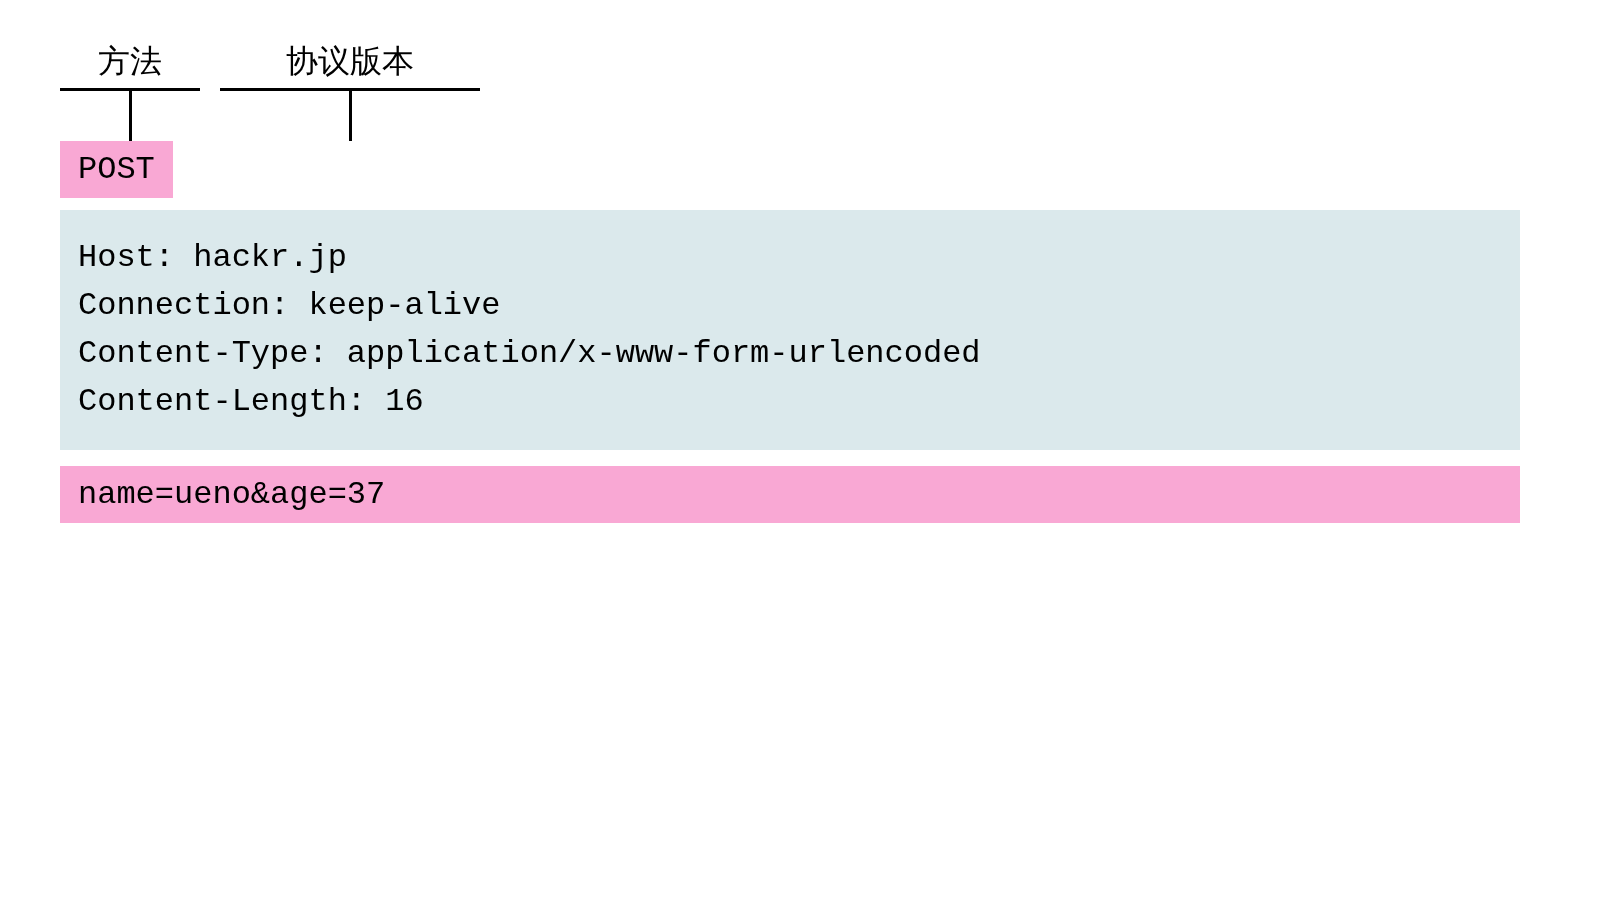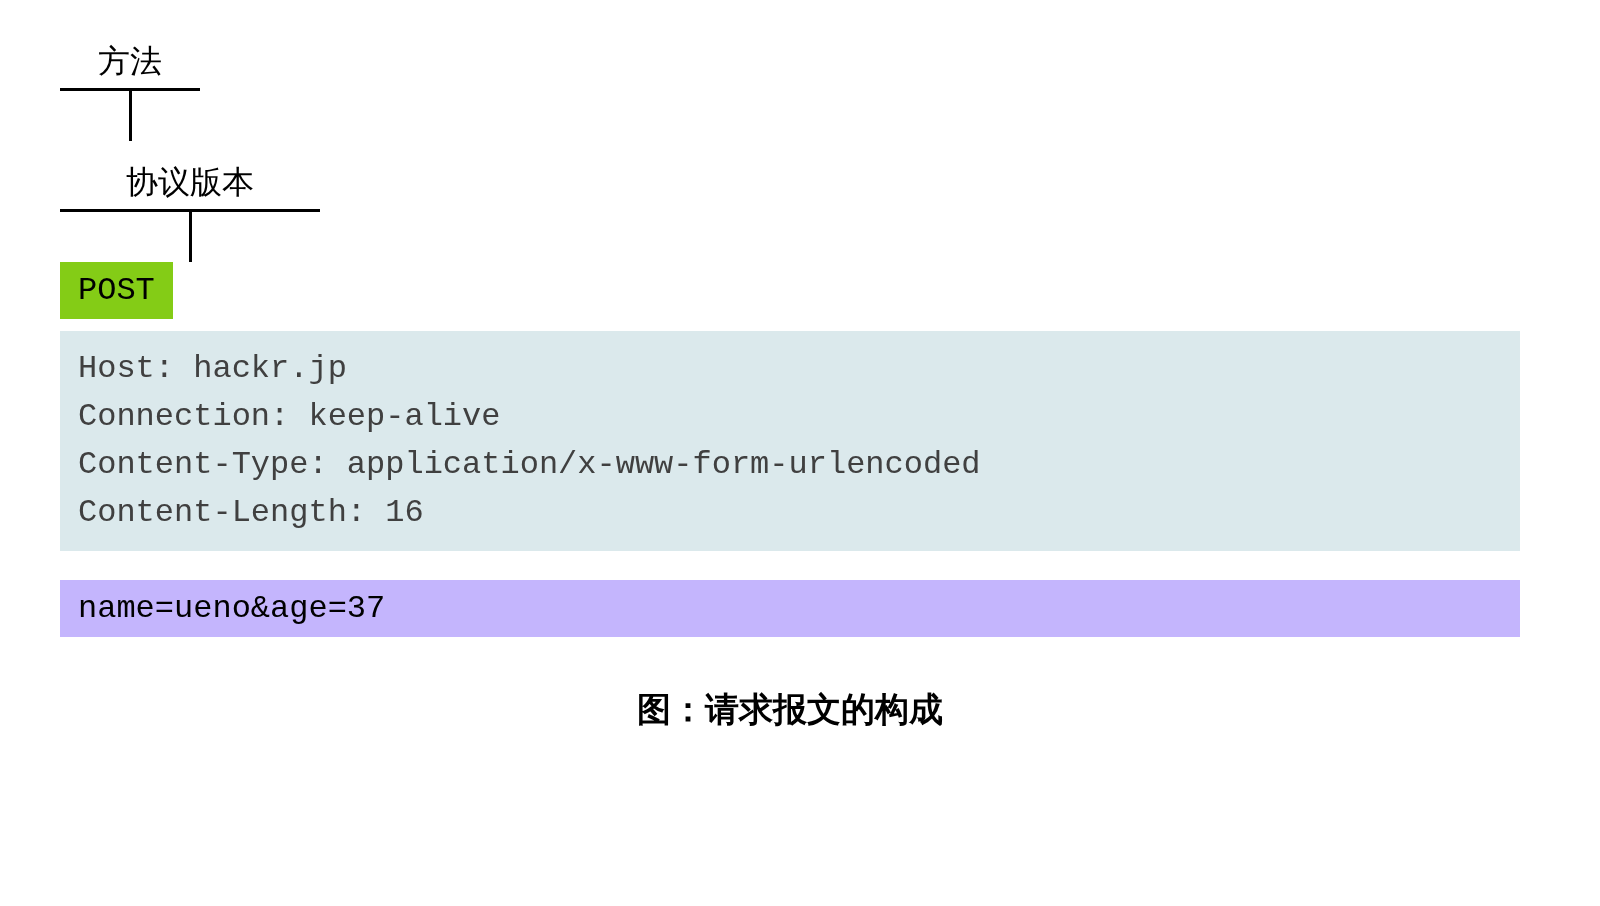--- a/index.html
+++ b/index.html
@@ -12,21 +12,20 @@
       background: #ffffff;
       padding: 40px 60px;
     }
     .diagram {
       width: 1460px;
     }
     .top-labels {
       display: flex;
       gap: 20px;
       margin-bottom: 0;
-      flex-direction: column;
     }
     .label-group {
       text-align: center;
     }
     .label-text {
       font-size: 32px;
       color: #000;
       padding-bottom: 4px;
       display: inline-block;
     }
@@ -39,21 +38,21 @@
       height: 50px;
       background: #000;
       margin: 0 auto;
     }
     .request-line-row {
       display: flex;
       gap: 16px;
       align-items: flex-start;
     }
     .request-token {
-      background: #84cc16;
+      background: #f9a8d4;
       padding: 10px 18px;
       font-family: "Courier New", monospace;
       font-size: 32px;
       color: #000;
     }
     .lg1 { width: 140px; }
     .lg2 { width: 260px; }
     .lg3 { width: 260px; }
     .header-label-text {
       font-size: 32px;
@@ -71,30 +70,30 @@
       height: 3px;
       background: #000;
       transform-origin: right center;
       transform: rotate(12deg);
       right: 188px;
       top: 46px;
     }
     .headers-box {
       background: #dbe9ec;
       margin-top: 12px;
-      padding: 14px 18px;
+      padding: 24px 18px;
       font-family: "Courier New", monospace;
       font-size: 32px;
       line-height: 1.5;
-      color: #404040;
+      color: #000000;
       white-space: pre;
     }
     .body-box {
-      background: #c4b5fd;
-      margin-top: 29px;
+      background: #f9a8d4;
+      margin-top: 16px;
       padding: 10px 18px;
       font-family: "Courier New", monospace;
       font-size: 32px;
       color: #000;
     }
     .connector-down-body {
       width: 3px;
       height: 60px;
       background: #000;
       margin: 0 auto;
@@ -155,15 +154,14 @@
   </div>
 
   <div class="headers-box">Host: hackr.jp
 Connection: keep-alive
 Content-Type: application/x-www-form-urlencoded
 Content-Length: 16</div>
 
   <div class="body-box">name=ueno&amp;age=37</div>
 
 
-  <div class="caption">图：请求报文的构成</div>
 
 </div>
 
 </body></html>

